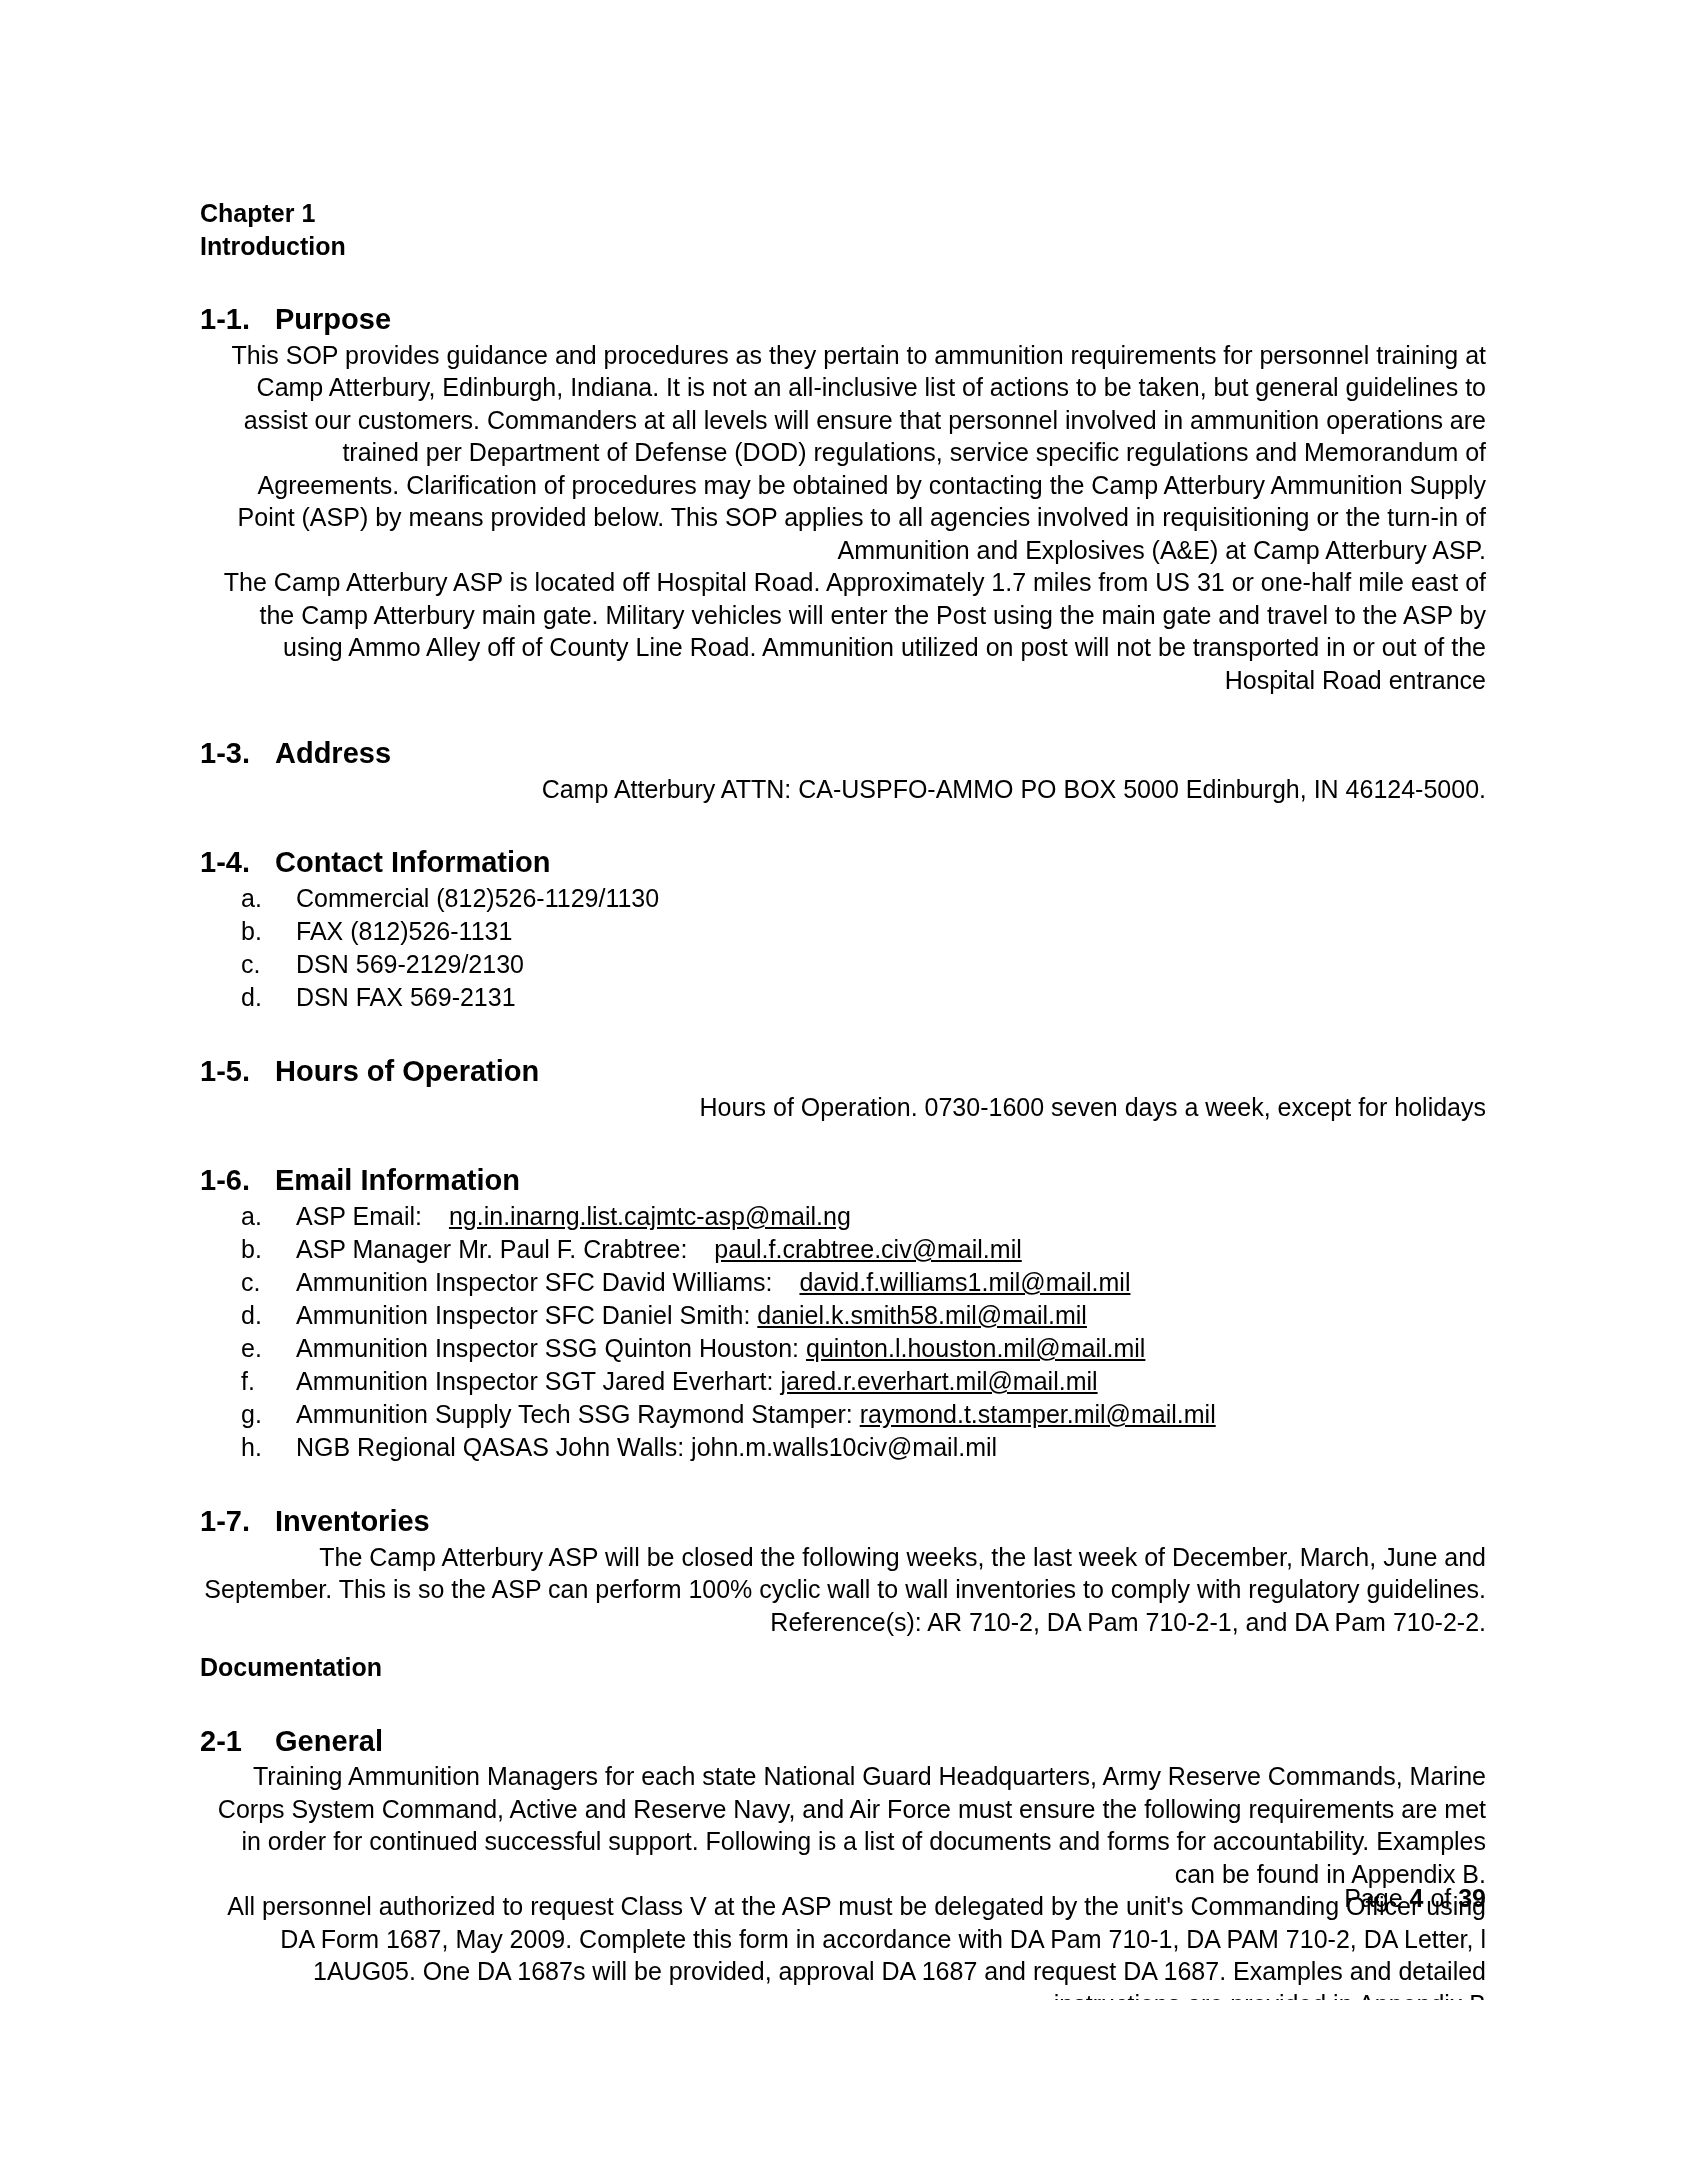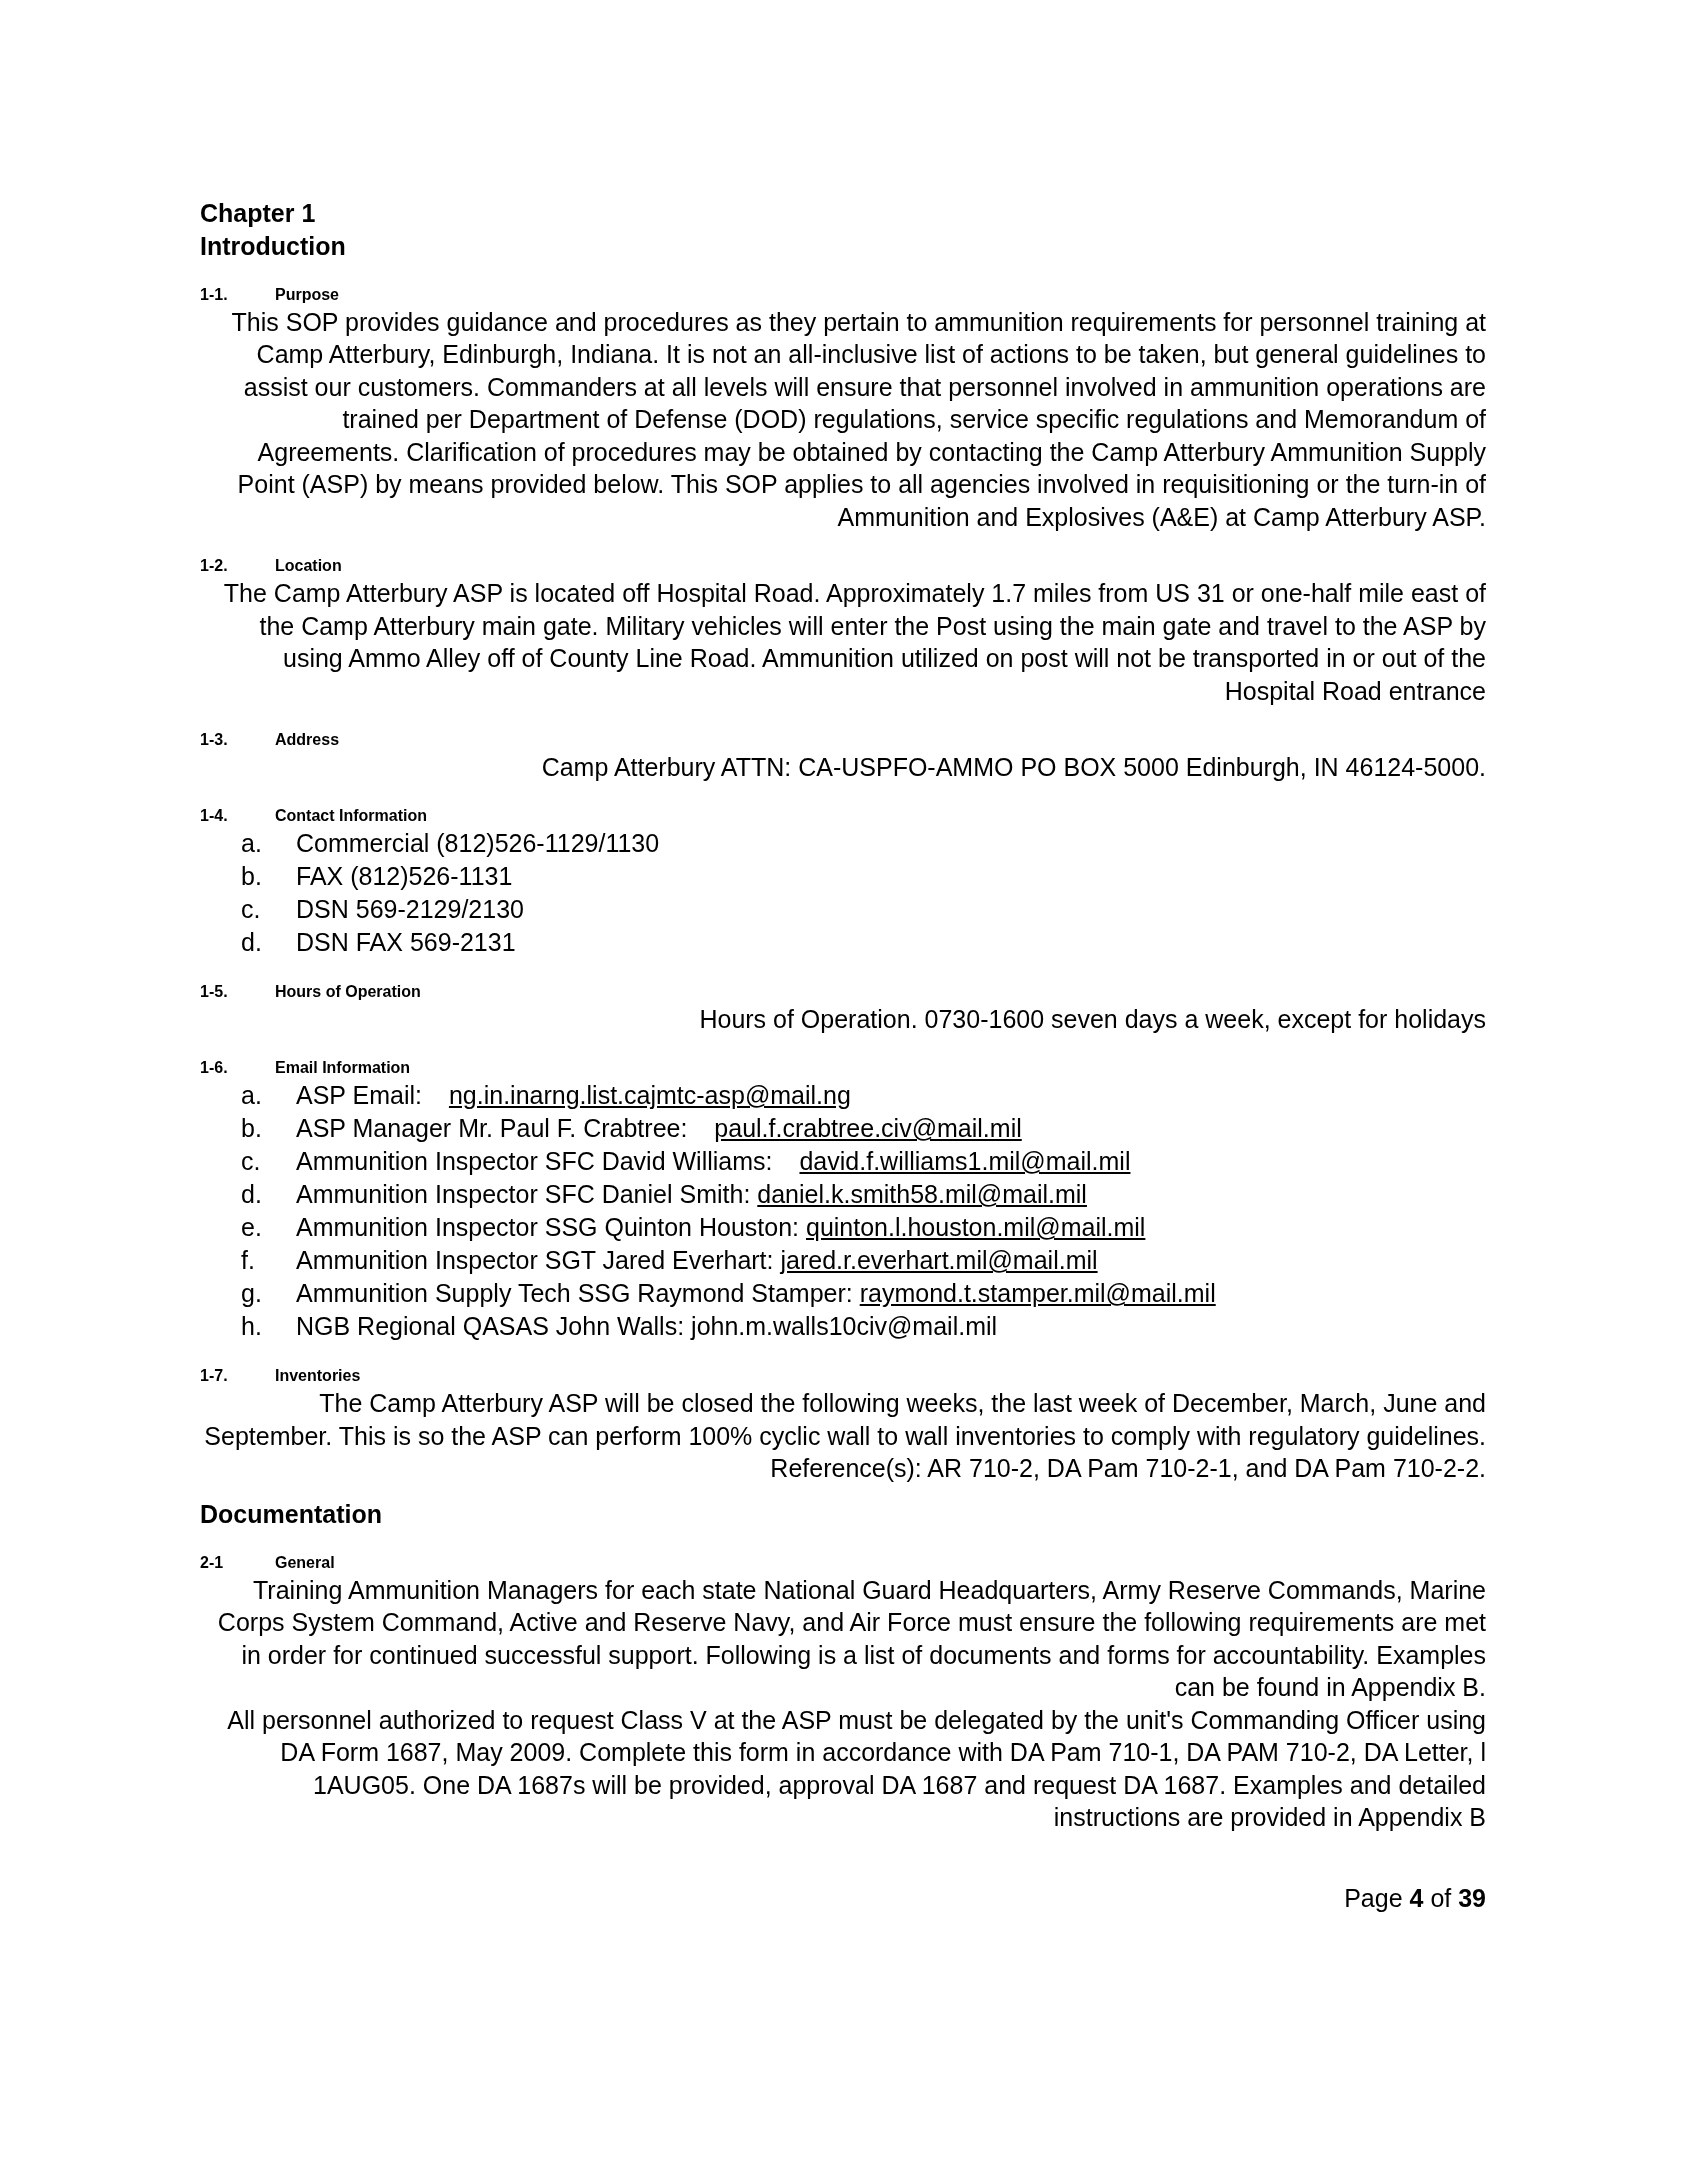--- a/index.html
+++ b/index.html
@@ -24,22 +24,22 @@
     font-size: 25px;
     line-height: 1.30;
   }
   .chapter-head {
     font-weight: bold;
     font-size: 25px;
     line-height: 1.30;
   }
   .section-head {
     font-weight: bold;
-    font-size: 16px;
-    margin-top: 23px;
+    font-size: 29px;
+    margin-top: 39px;
     margin-bottom: 0;
     line-height: 1.30;
   }
   .section-head .num {
     display: inline-block;
     min-width: 75px;
   }
   p.para {
     margin: 0;
     text-align: right;
@@ -95,23 +95,20 @@
     <div>Introduction</div>
   </div>
 
   <div class="doc-body">
 
     <div class="section-head">
       <span class="num">1-1.</span><span>Purpose</span>
     </div>
     <p class="para">This SOP provides guidance and procedures as they pertain to ammunition requirements for personnel training at Camp Atterbury, Edinburgh, Indiana. It is not an all-inclusive list of actions to be taken, but general guidelines to assist our customers. Commanders at all levels will ensure that personnel involved in ammunition operations are trained per Department of Defense (DOD) regulations, service specific regulations and Memorandum of Agreements. Clarification of procedures may be obtained by contacting the Camp Atterbury Ammunition Supply Point (ASP) by means provided below. This SOP applies to all agencies involved in requisitioning or the turn-in of Ammunition and Explosives (A&amp;E) at Camp Atterbury ASP.</p>
 
-    <div class="section-head">
-      <span class="num">1-2.</span><span>Location</span>
-    </div>
     <p class="para">The Camp Atterbury ASP is located off Hospital Road. Approximately 1.7 miles from US 31 or one-half mile east of the Camp Atterbury main gate. Military vehicles will enter the Post using the main gate and travel to the ASP by using Ammo Alley off of County Line Road. Ammunition utilized on post will not be transported in or out of the Hospital Road entrance</p>
 
     <div class="section-head">
       <span class="num">1-3.</span><span>Address</span>
     </div>
     <p class="para">Camp Atterbury ATTN: CA-USPFO-AMMO PO BOX 5000 Edinburgh, IN 46124-5000.</p>
 
     <div class="section-head">
       <span class="num">1-4.</span><span>Contact Information</span>
     </div>

